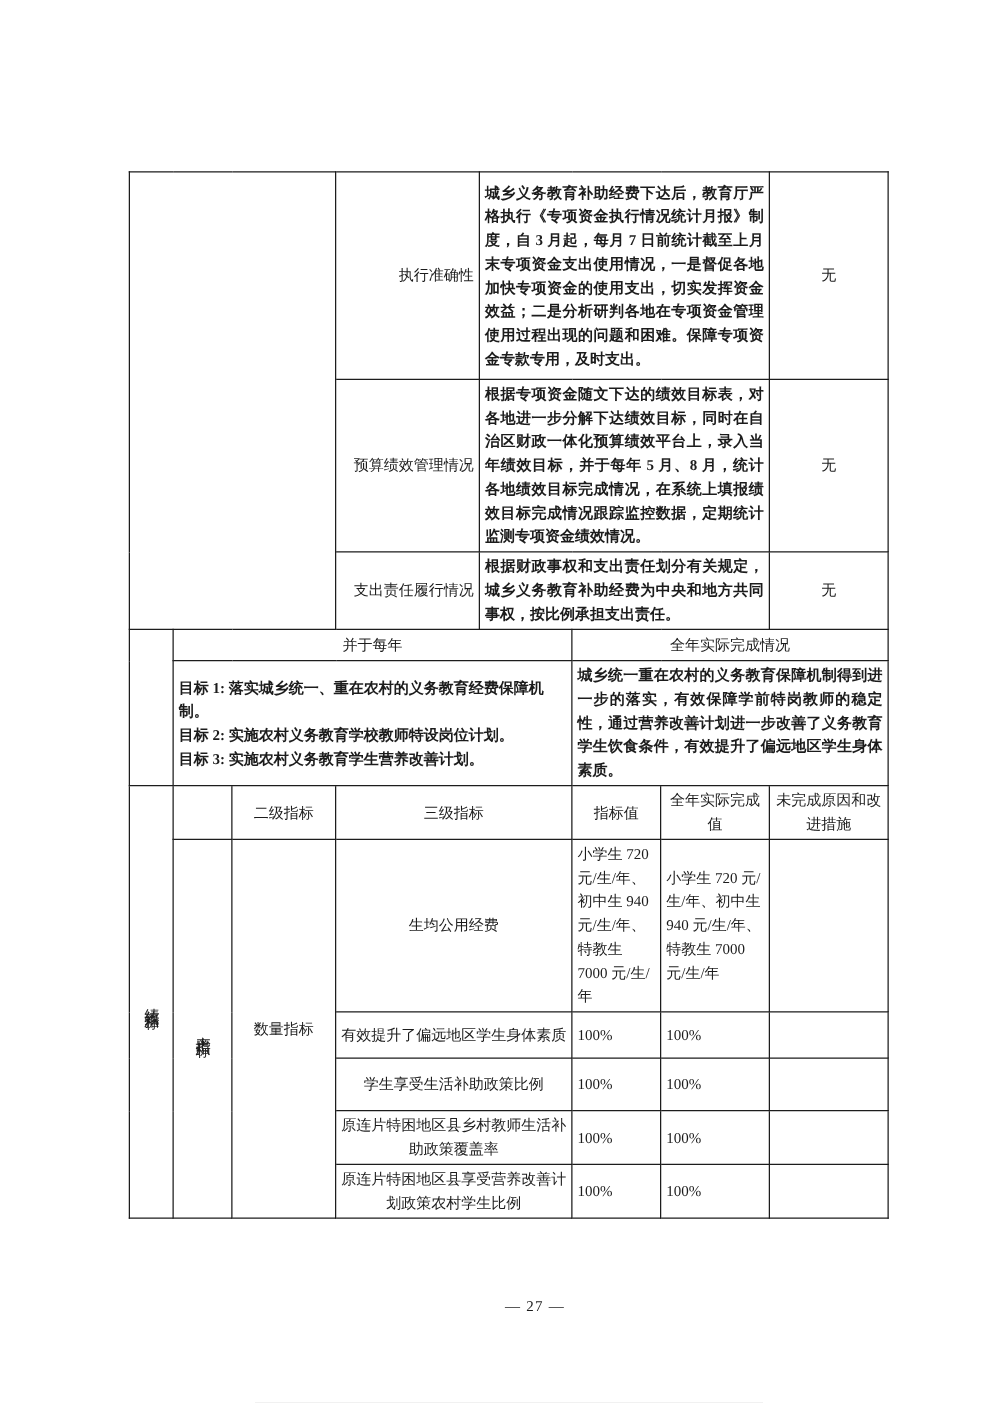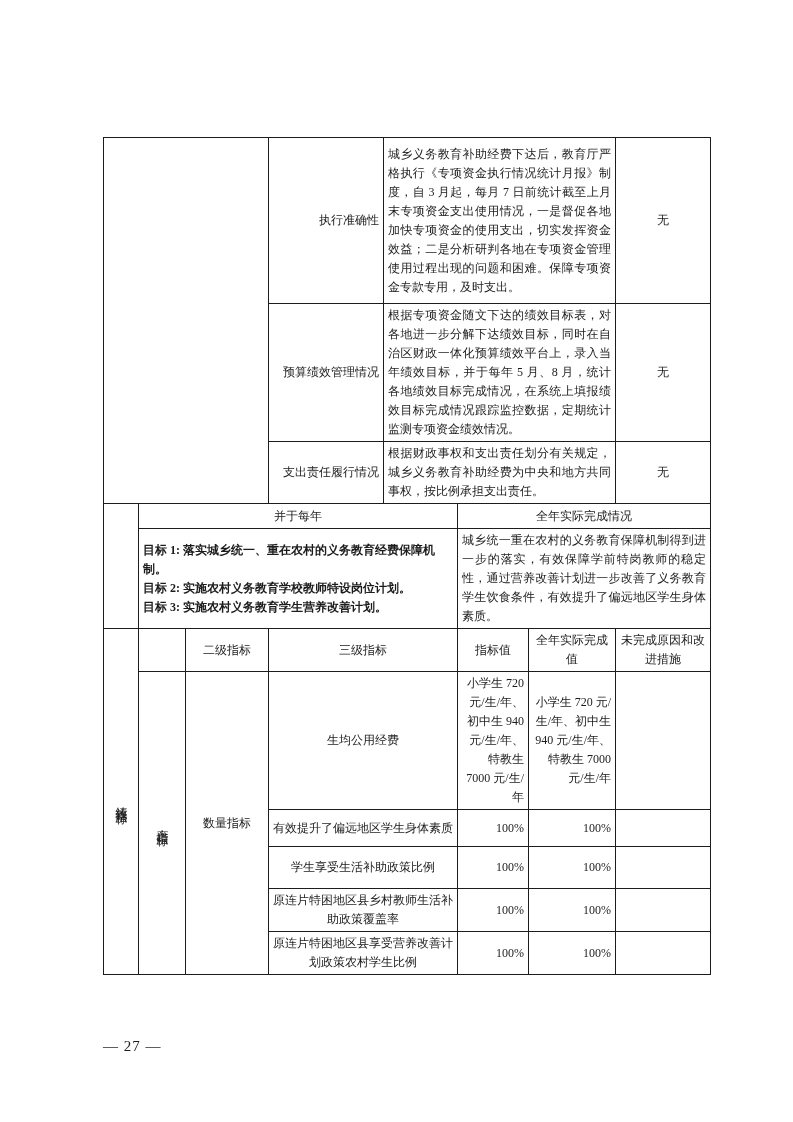--- a/index.html
+++ b/index.html
@@ -24,46 +24,48 @@
     padding:2px 4px;
     vertical-align:middle;
     overflow:hidden;
     line-height:19px;
   }
   td.center{text-align:center;}
   td.desc{
     text-align:justify;
     padding:3px 7px;
     line-height:19.5px;
+    font-weight:bold;
   }
   td.goals{
     text-align:left;
     vertical-align:middle;
     padding:4px 8px;
     line-height:19.5px;
     white-space:pre-line;
     font-weight:bold;
   }
   td.vertical{
     text-align:center;
     padding:0;
   }
   td.vertical span{
     writing-mode:vertical-lr;
     text-orientation:upright;
     letter-spacing:2px;
     display:inline-block;
   }
   td.label{text-align:right;line-height:18px;}
-  td.value{text-align:right;line-height:20px;}
+  td.value{text-align:left;line-height:20px;}
   .page-number{
     position:absolute;
     left:103px;top:1038px;
     width:650px;
-    font-size:15px;
+    text-align:center;
+    font-size:12px;
     letter-spacing:1px;
     color:#1c1c1c;
   }
 </style>
 </head>
 <body>
 
 <div class="page">
 
   <table class="report">

